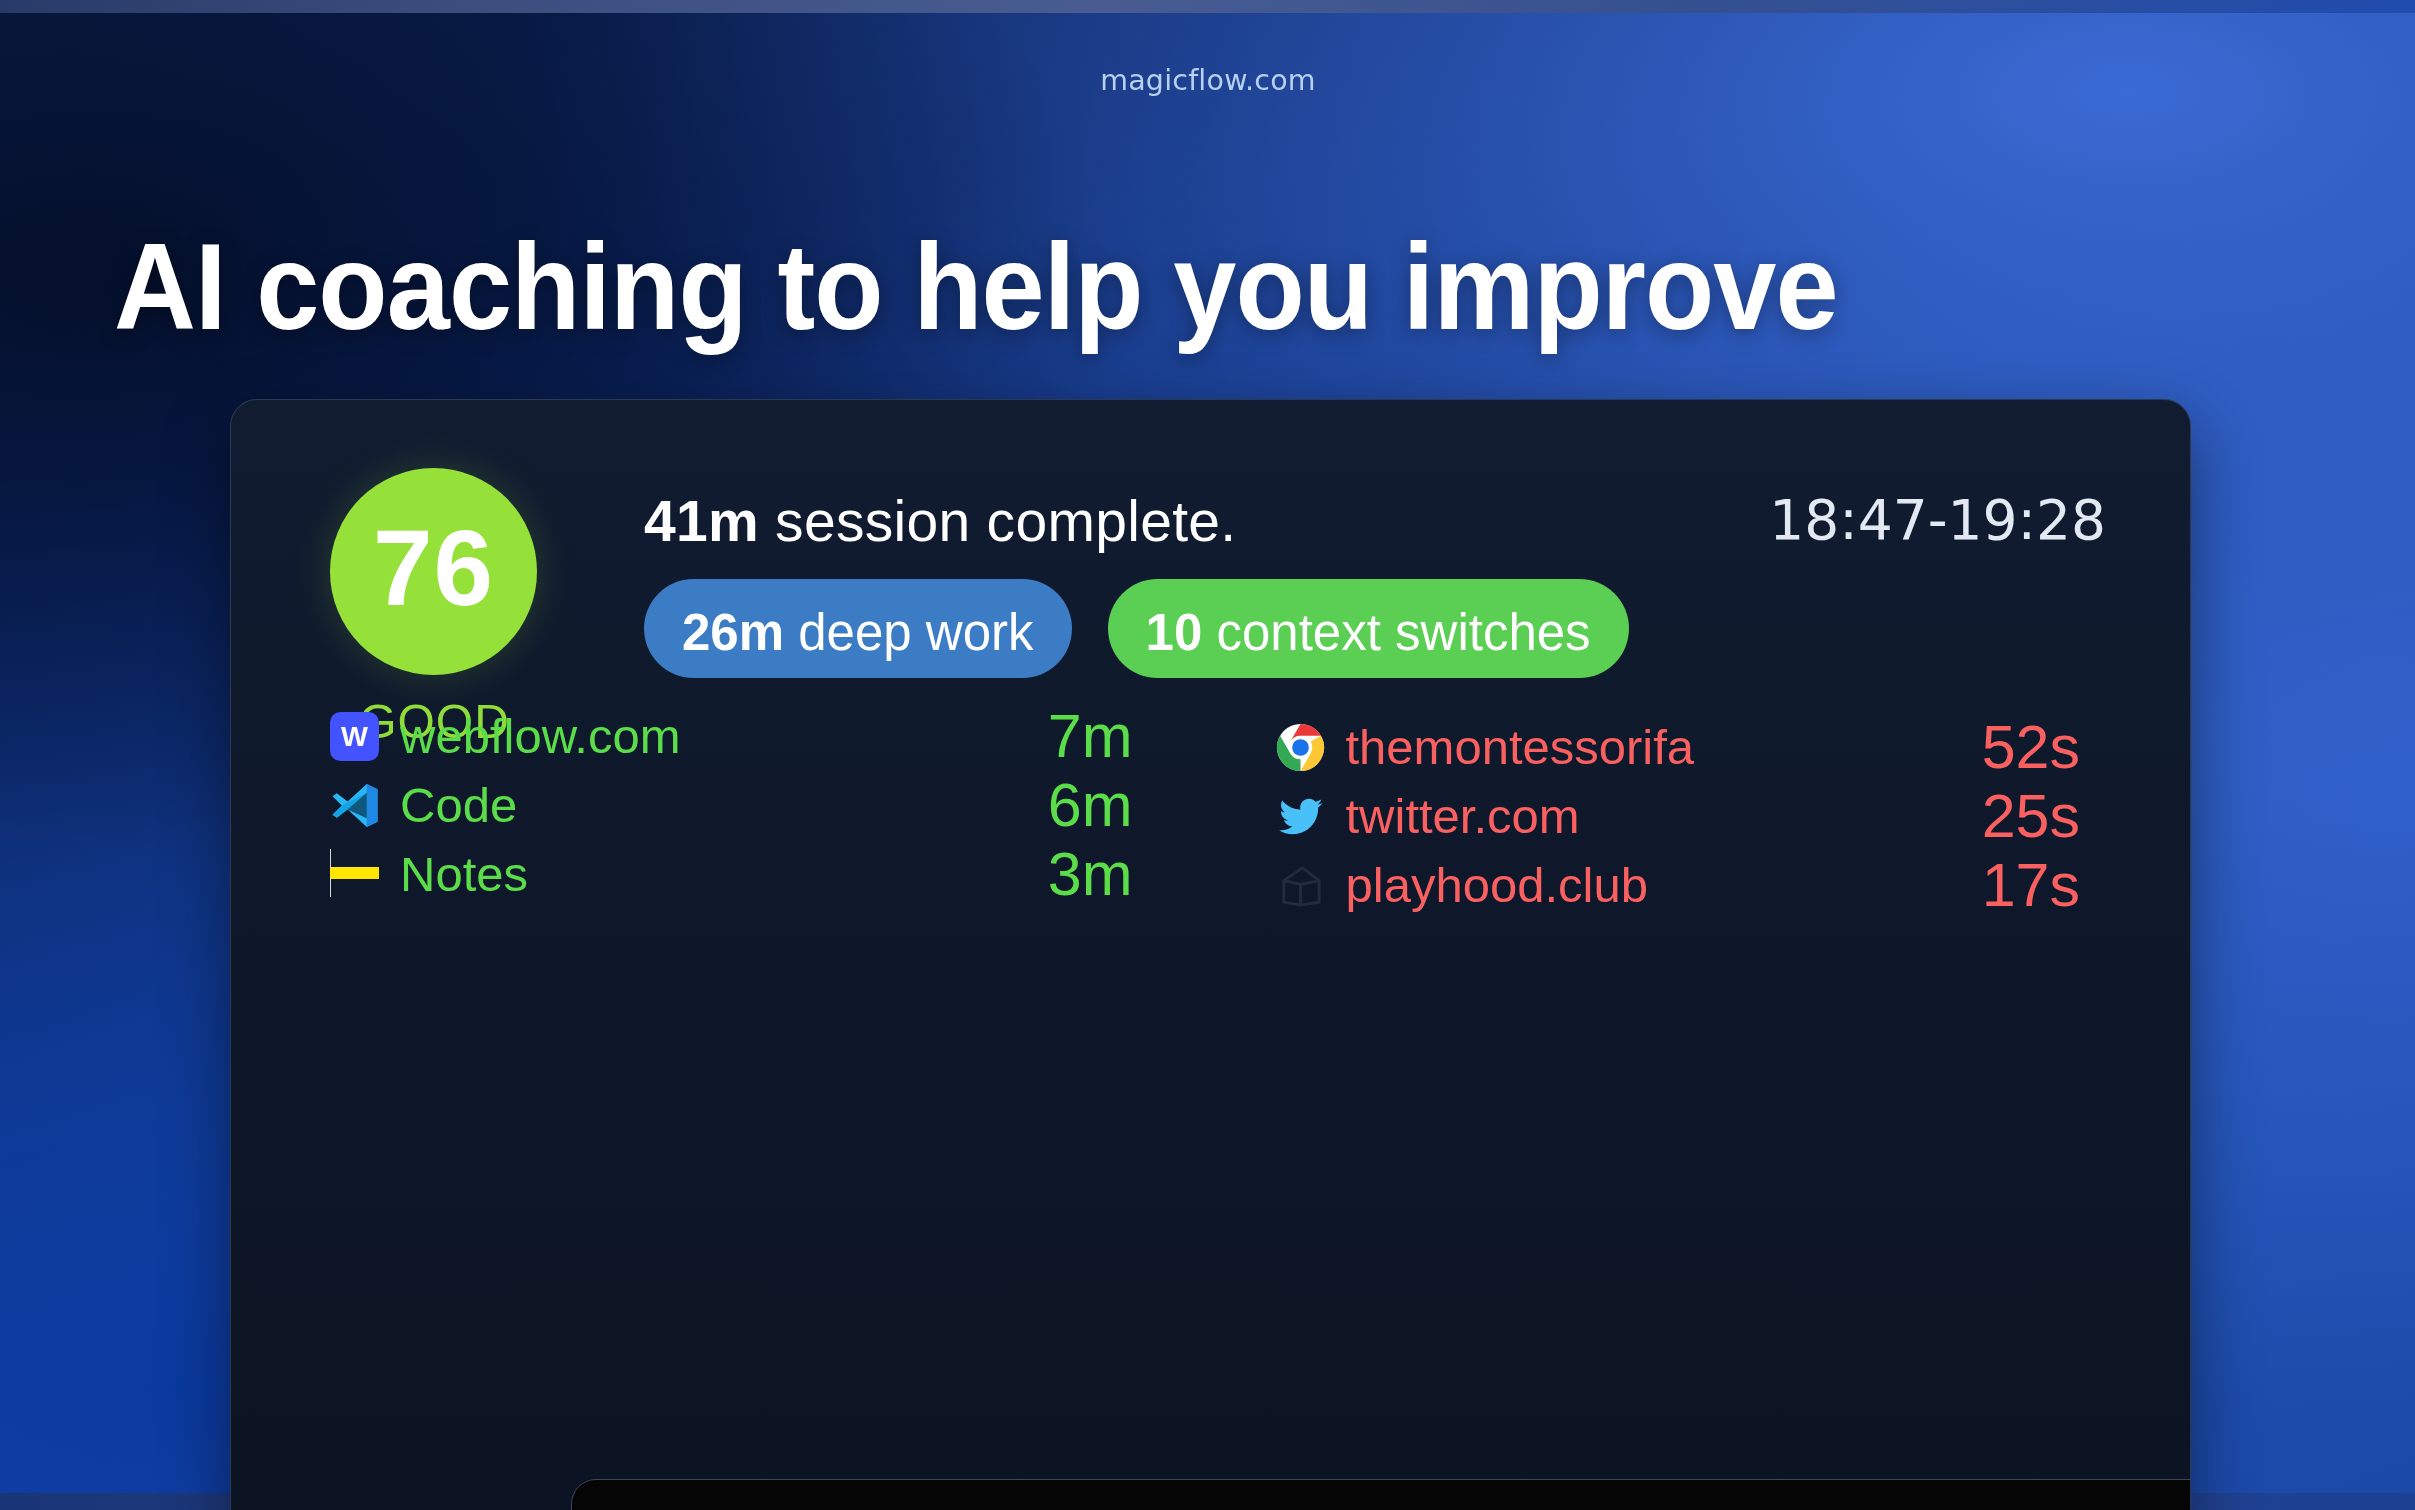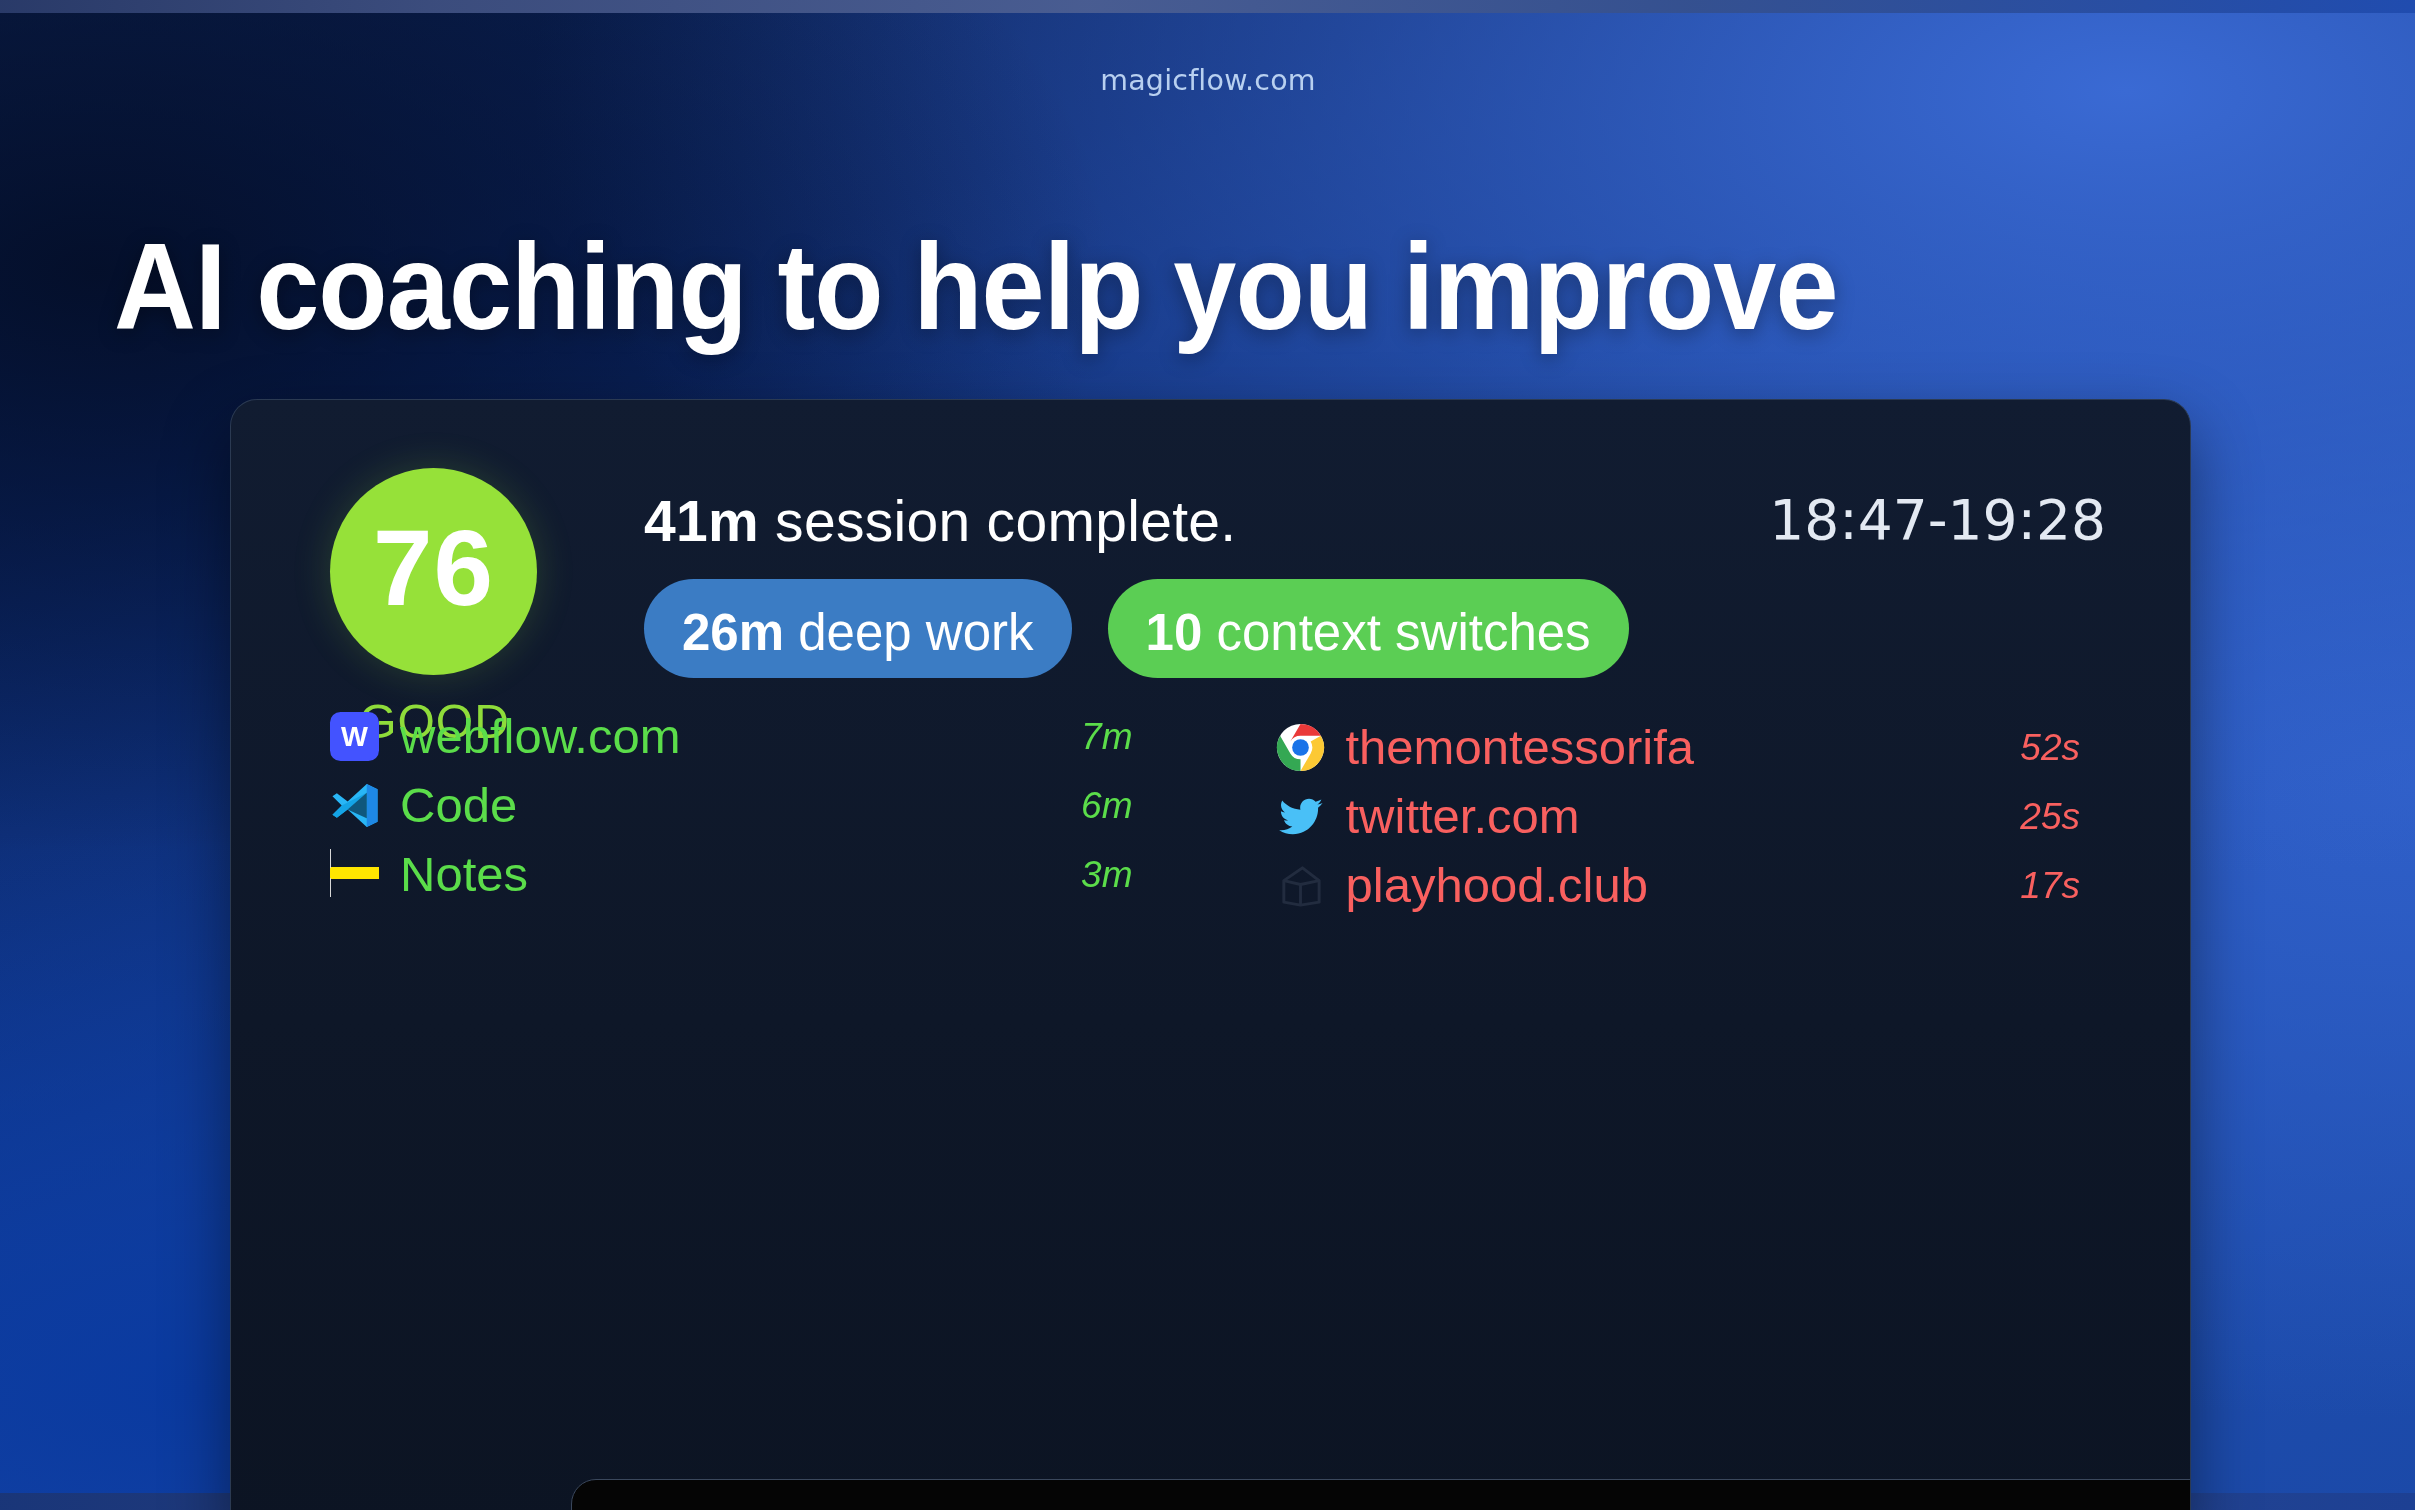--- a/index.html
+++ b/index.html
@@ -223,24 +223,23 @@
   }
   .app-name {
     flex: 1 1 auto;
     font-size: 49px;
     font-family: "Liberation Sans Narrow", "Liberation Sans", sans-serif;
     white-space: nowrap;
     line-height: 1;
   }
   .app-time {
     flex: 0 0 auto;
-    font-size: 37px;
+    font-size: 61px;
     font-family: "Liberation Sans Narrow", "Liberation Sans", sans-serif;
     line-height: 1;
-    font-style: italic;
   }
   .green  { color: #5bdd4a; }
   .red    { color: #f9605f; }
 
   
   .ic-webflow {
     width: 49px; height: 49px; border-radius: 10.5px;
     background: #4353ff;
     display: flex; align-items: center; justify-content: center;
     color: #fff; font-size: 28.5px; font-weight: 700;

